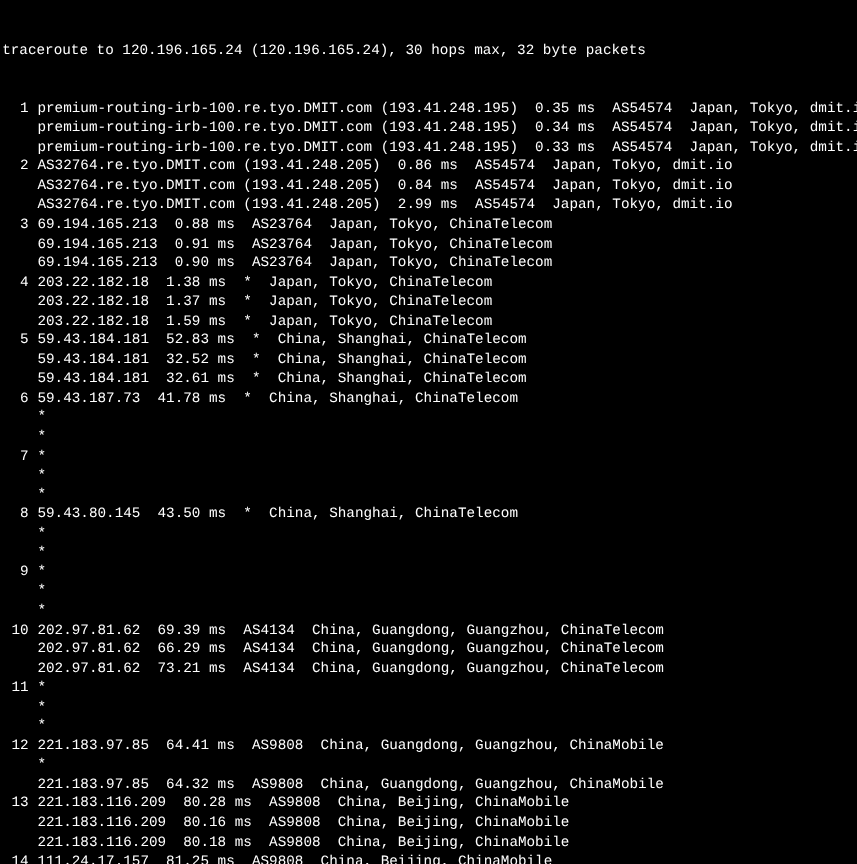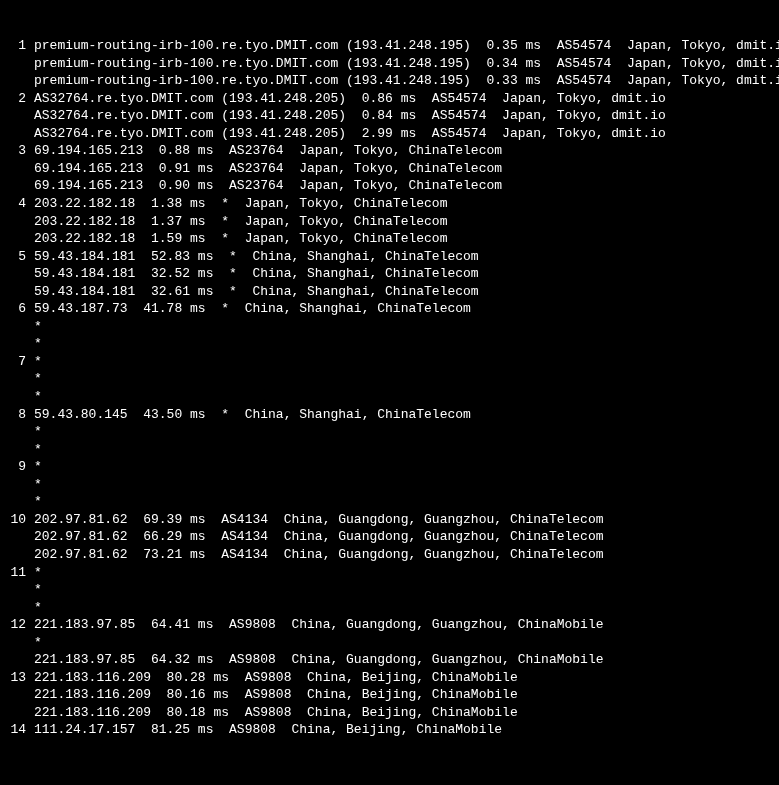--- a/index.html
+++ b/index.html
@@ -32,14 +32,15 @@
   }
   .content-col {
     padding-left: 8px;
     flex: 1 1 auto;
   }
 </style>
 </head>
 <body>
 
 <div class="terminal">
+  <div class="header-line">traceroute to 120.196.165.24 (120.196.165.24), 30 hops max, 32 byte packets</div>
   <div id="hops-container"><div class="row"><span class="hop-col">1</span><span class="content-col">premium-routing-irb-100.re.tyo.DMIT.com (193.41.248.195)  0.35 ms  AS54574  Japan, Tokyo, dmit.io</span></div><div class="row"><span class="hop-col"></span><span class="content-col">premium-routing-irb-100.re.tyo.DMIT.com (193.41.248.195)  0.34 ms  AS54574  Japan, Tokyo, dmit.io</span></div><div class="row"><span class="hop-col"></span><span class="content-col">premium-routing-irb-100.re.tyo.DMIT.com (193.41.248.195)  0.33 ms  AS54574  Japan, Tokyo, dmit.io</span></div><div class="row"><span class="hop-col">2</span><span class="content-col">AS32764.re.tyo.DMIT.com (193.41.248.205)  0.86 ms  AS54574  Japan, Tokyo, dmit.io</span></div><div class="row"><span class="hop-col"></span><span class="content-col">AS32764.re.tyo.DMIT.com (193.41.248.205)  0.84 ms  AS54574  Japan, Tokyo, dmit.io</span></div><div class="row"><span class="hop-col"></span><span class="content-col">AS32764.re.tyo.DMIT.com (193.41.248.205)  2.99 ms  AS54574  Japan, Tokyo, dmit.io</span></div><div class="row"><span class="hop-col">3</span><span class="content-col">69.194.165.213  0.88 ms  AS23764  Japan, Tokyo, ChinaTelecom</span></div><div class="row"><span class="hop-col"></span><span class="content-col">69.194.165.213  0.91 ms  AS23764  Japan, Tokyo, ChinaTelecom</span></div><div class="row"><span class="hop-col"></span><span class="content-col">69.194.165.213  0.90 ms  AS23764  Japan, Tokyo, ChinaTelecom</span></div><div class="row"><span class="hop-col">4</span><span class="content-col">203.22.182.18  1.38 ms  *  Japan, Tokyo, ChinaTelecom</span></div><div class="row"><span class="hop-col"></span><span class="content-col">203.22.182.18  1.37 ms  *  Japan, Tokyo, ChinaTelecom</span></div><div class="row"><span class="hop-col"></span><span class="content-col">203.22.182.18  1.59 ms  *  Japan, Tokyo, ChinaTelecom</span></div><div class="row"><span class="hop-col">5</span><span class="content-col">59.43.184.181  52.83 ms  *  China, Shanghai, ChinaTelecom</span></div><div class="row"><span class="hop-col"></span><span class="content-col">59.43.184.181  32.52 ms  *  China, Shanghai, ChinaTelecom</span></div><div class="row"><span class="hop-col"></span><span class="content-col">59.43.184.181  32.61 ms  *  China, Shanghai, ChinaTelecom</span></div><div class="row"><span class="hop-col">6</span><span class="content-col">59.43.187.73  41.78 ms  *  China, Shanghai, ChinaTelecom</span></div><div class="row"><span class="hop-col"></span><span class="content-col">*</span></div><div class="row"><span class="hop-col"></span><span class="content-col">*</span></div><div class="row"><span class="hop-col">7</span><span class="content-col">*</span></div><div class="row"><span class="hop-col"></span><span class="content-col">*</span></div><div class="row"><span class="hop-col"></span><span class="content-col">*</span></div><div class="row"><span class="hop-col">8</span><span class="content-col">59.43.80.145  43.50 ms  *  China, Shanghai, ChinaTelecom</span></div><div class="row"><span class="hop-col"></span><span class="content-col">*</span></div><div class="row"><span class="hop-col"></span><span class="content-col">*</span></div><div class="row"><span class="hop-col">9</span><span class="content-col">*</span></div><div class="row"><span class="hop-col"></span><span class="content-col">*</span></div><div class="row"><span class="hop-col"></span><span class="content-col">*</span></div><div class="row"><span class="hop-col">10</span><span class="content-col">202.97.81.62  69.39 ms  AS4134  China, Guangdong, Guangzhou, ChinaTelecom</span></div><div class="row"><span class="hop-col"></span><span class="content-col">202.97.81.62  66.29 ms  AS4134  China, Guangdong, Guangzhou, ChinaTelecom</span></div><div class="row"><span class="hop-col"></span><span class="content-col">202.97.81.62  73.21 ms  AS4134  China, Guangdong, Guangzhou, ChinaTelecom</span></div><div class="row"><span class="hop-col">11</span><span class="content-col">*</span></div><div class="row"><span class="hop-col"></span><span class="content-col">*</span></div><div class="row"><span class="hop-col"></span><span class="content-col">*</span></div><div class="row"><span class="hop-col">12</span><span class="content-col">221.183.97.85  64.41 ms  AS9808  China, Guangdong, Guangzhou, ChinaMobile</span></div><div class="row"><span class="hop-col"></span><span class="content-col">*</span></div><div class="row"><span class="hop-col"></span><span class="content-col">221.183.97.85  64.32 ms  AS9808  China, Guangdong, Guangzhou, ChinaMobile</span></div><div class="row"><span class="hop-col">13</span><span class="content-col">221.183.116.209  80.28 ms  AS9808  China, Beijing, ChinaMobile</span></div><div class="row"><span class="hop-col"></span><span class="content-col">221.183.116.209  80.16 ms  AS9808  China, Beijing, ChinaMobile</span></div><div class="row"><span class="hop-col"></span><span class="content-col">221.183.116.209  80.18 ms  AS9808  China, Beijing, ChinaMobile</span></div><div class="row"><span class="hop-col">14</span><span class="content-col">111.24.17.157  81.25 ms  AS9808  China, Beijing, ChinaMobile</span></div></div>
 </div>
 
 </body></html>

